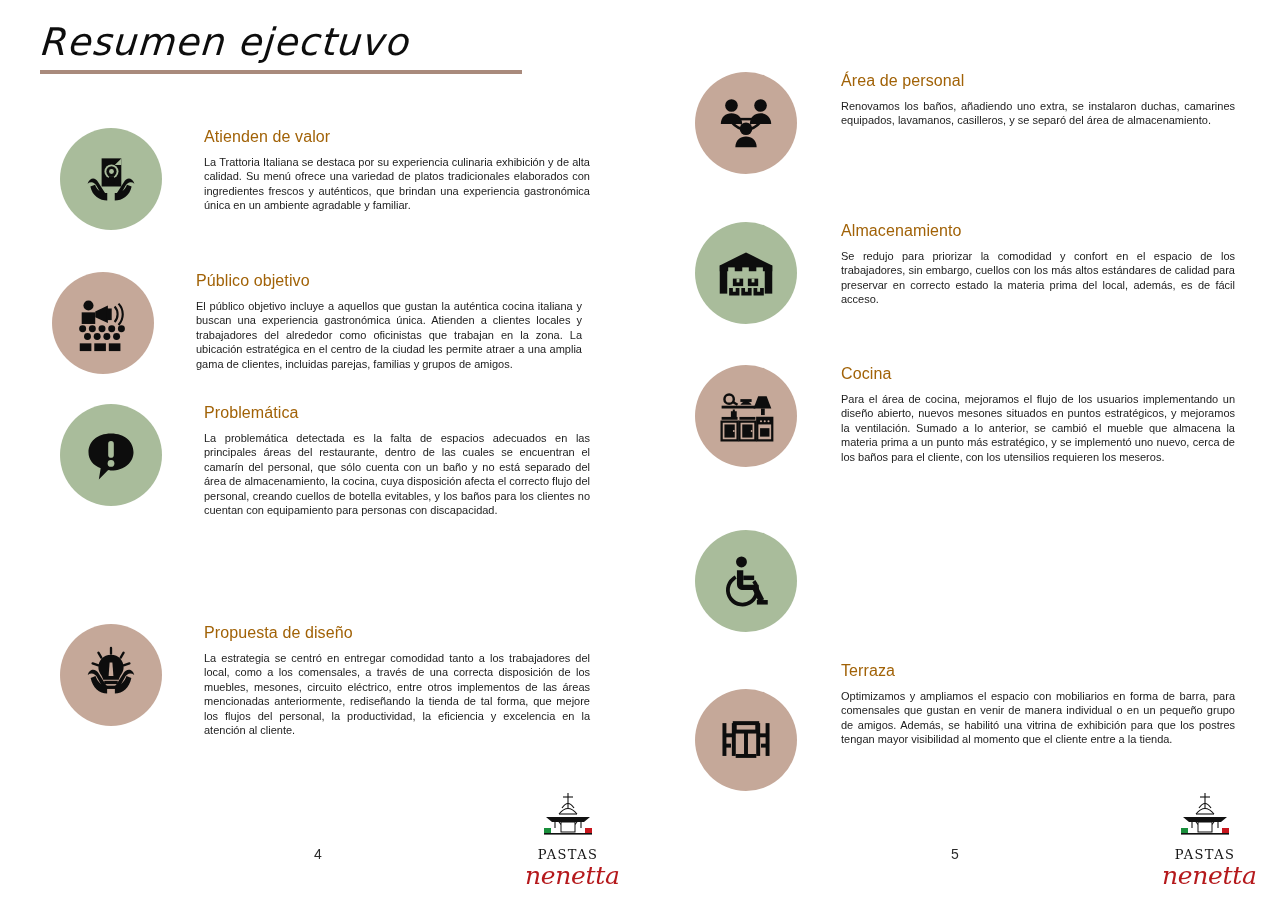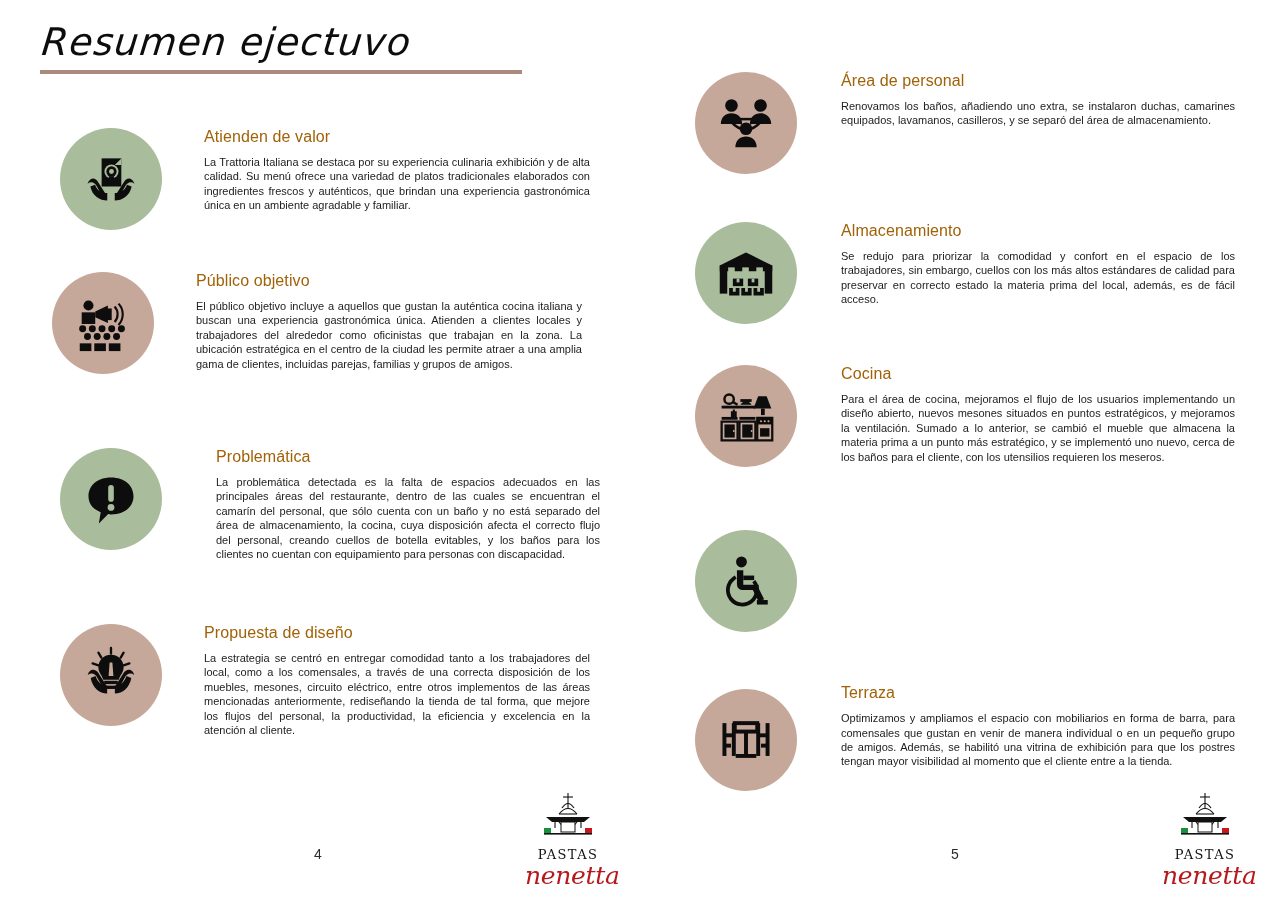--- a/index.html
+++ b/index.html
@@ -170,21 +170,21 @@
           <path d="M38 53 h12 v8 h-12 z"></path>
         </g>
       </svg>
     </div>
     <div class="sect-text" style="width:386px; margin-left:42px;">
       <p class="sect-head">Público objetivo</p>
       <p class="sect-body">El público objetivo incluye a aquellos que gustan la auténtica cocina italiana y buscan una experiencia gastronómica única. Atienden a clientes locales y trabajadores del alrededor como oficinistas que trabajan en la zona. La ubicación estratégica en el centro de la ciudad les permite atraer a una amplia gama de clientes, incluidas parejas, familias y grupos de amigos.</p>
     </div>
   </div>
 
-  <div class="section" style="left:60px; top:448px; width:540px;gap:12px;">
+  <div class="section" style="left:60px; top:404px; width:540px;">
     <div class="icon-badge badge-green">
       <svg width="60" height="60" viewBox="0 0 64 64" aria-hidden="true">
         <path d="M32 9 C17 9 8 18 8 29 C8 37 13 43 21 46 L19 58 L29 48 C30.5 48.3 31 48.5 32 48.5 C47 48.5 56 39.5 56 29 C56 18 47 9 32 9 Z" fill="#0d0d0d"></path>
         <rect x="29" y="17" width="6" height="18" rx="3" fill="#a9bc9b"></rect>
         <circle cx="32" cy="41" r="3.6" fill="#a9bc9b"></circle>
       </svg>
     </div>
     <div class="sect-text" style="width:386px; margin-left:42px;">
       <p class="sect-head">Problemática</p>
       <p class="sect-body">La problemática detectada es la falta de espacios adecuados en las principales áreas del restaurante, dentro de las cuales se encuentran el camarín del personal, que sólo cuenta con un baño y no está separado del área de almacenamiento, la cocina, cuya disposición afecta el correcto flujo del personal, creando cuellos de botella evitables, y los baños para los clientes no cuentan con equipamiento para personas con discapacidad.</p>
@@ -333,21 +333,21 @@
         <circle cx="27" cy="11" r="6" fill="#0d0d0d"></circle>
         <path d="M22 20 h7 v16 h17 v6 h-17 c-4 0 -7 -2 -7 -7 z" fill="#0d0d0d"></path>
         <rect x="29" y="26" width="12" height="5" fill="#0d0d0d"></rect>
         <path d="M44 36 l8 16 -6 3 -8 -16 z" fill="#0d0d0d"></path>
         <path d="M44 53 h12 v5 h-12 z" fill="#0d0d0d"></path>
         <circle cx="28" cy="42" r="16" fill="none" stroke="#0d0d0d" stroke-width="4.2" stroke-dasharray="78 22" transform="rotate(-38 28 42)"></circle>
       </svg>
     </div>
   </div>
 
-  <div class="section" style="left:58px; top:662px; width:560px;align-items:center;">
+  <div class="section" style="left:58px; top:662px; width:560px;">
     <div class="icon-badge badge-rose" style="margin-top:27px;">
       <svg width="60" height="60" viewBox="0 0 64 64" aria-hidden="true">
         <g fill="none" stroke="#0d0d0d" stroke-width="4.2">
           <rect x="20" y="14" width="24" height="9"></rect>
           <line x1="32" y1="23" x2="32" y2="49"></line>
           <line x1="21" y1="49" x2="43" y2="49"></line>
           <path d="M9 14 v35"></path>
           <path d="M19 14 v35"></path>
           <path d="M9 27 h10"></path>
           <path d="M9 38 h7"></path>

